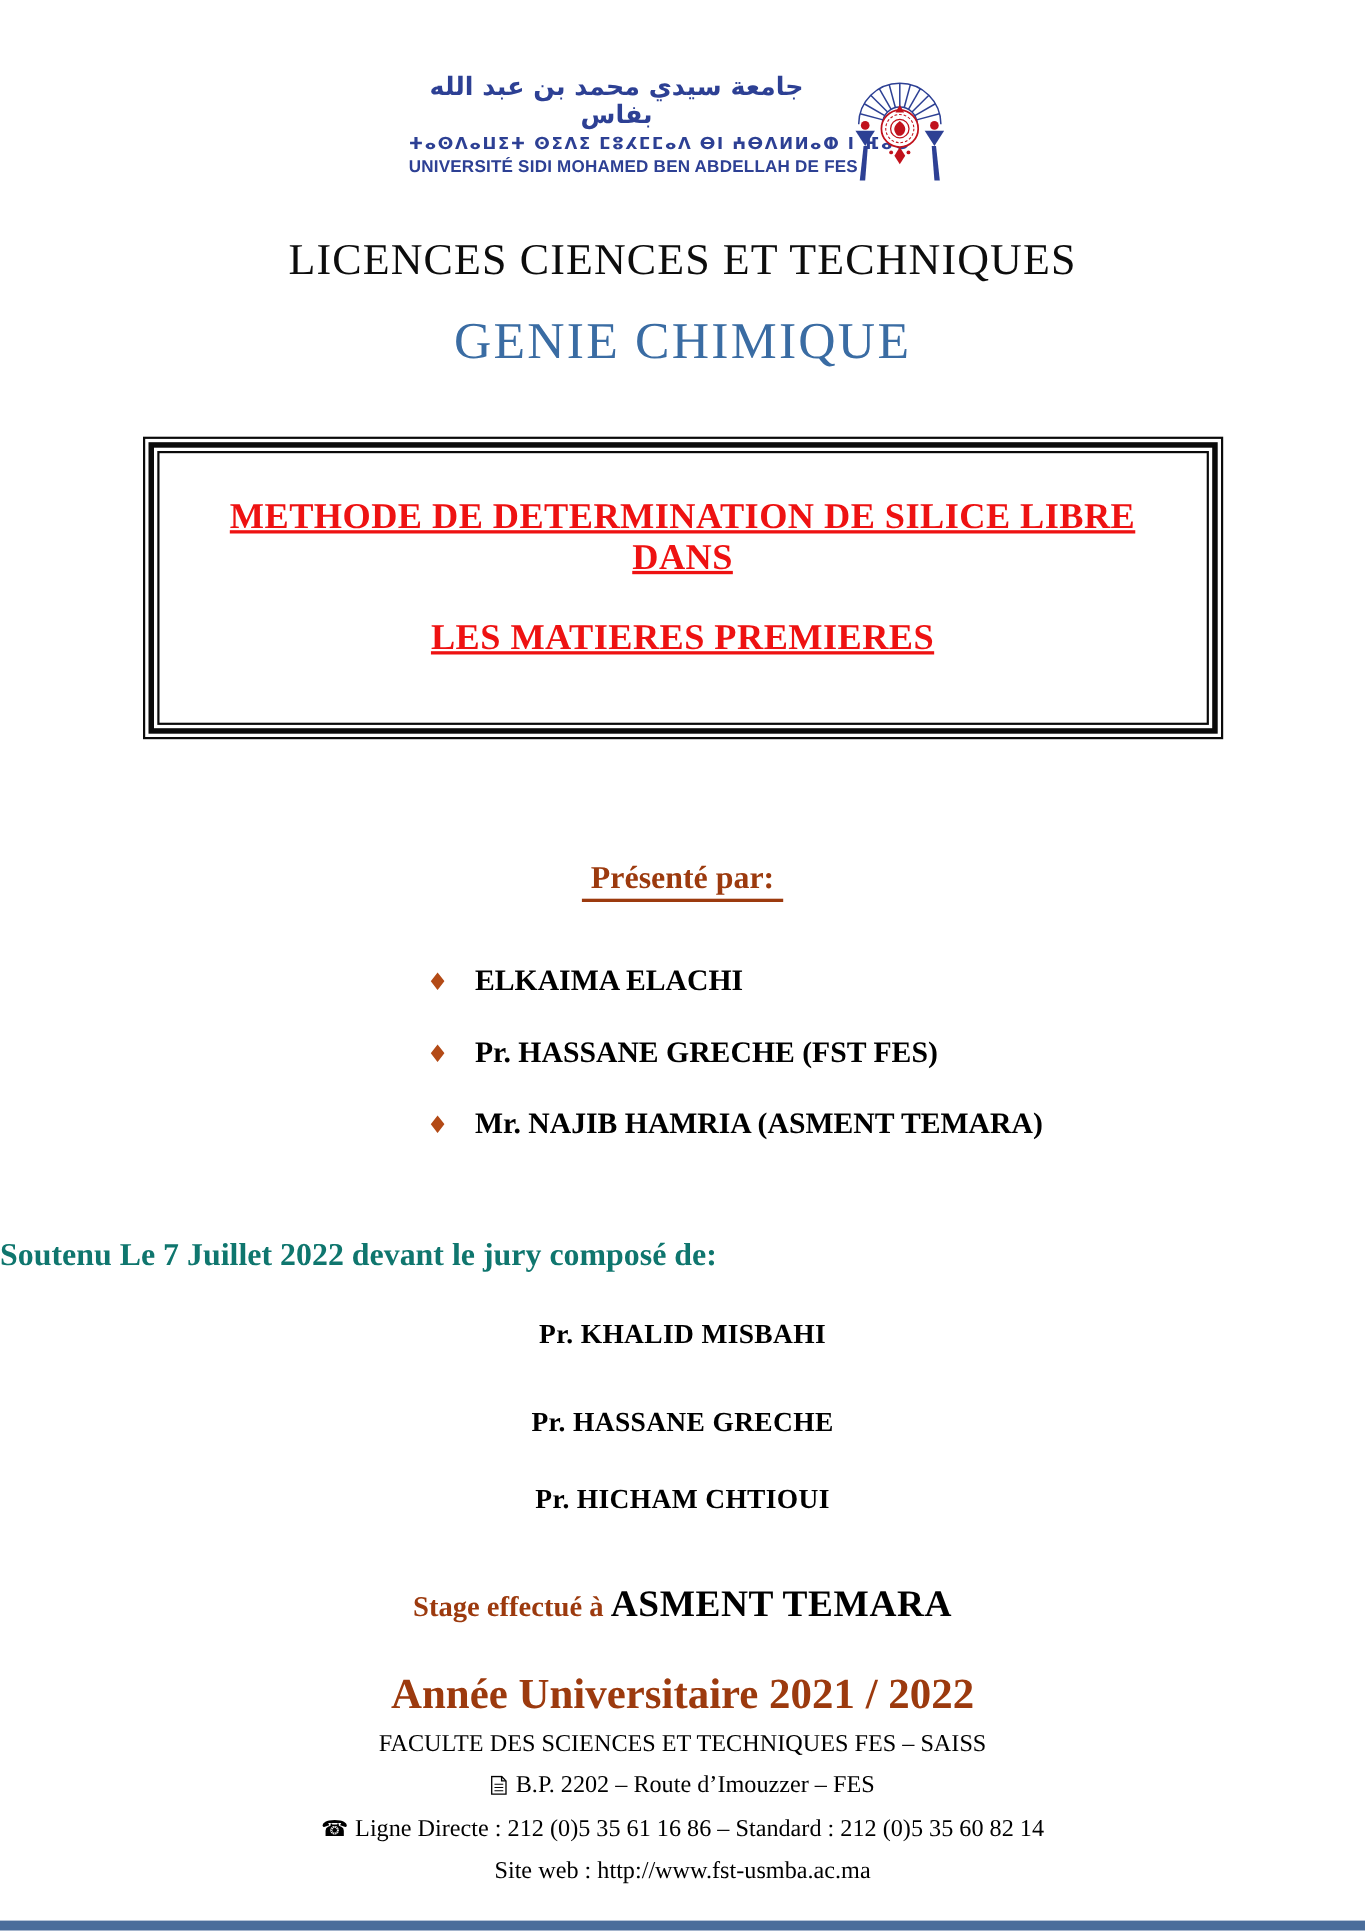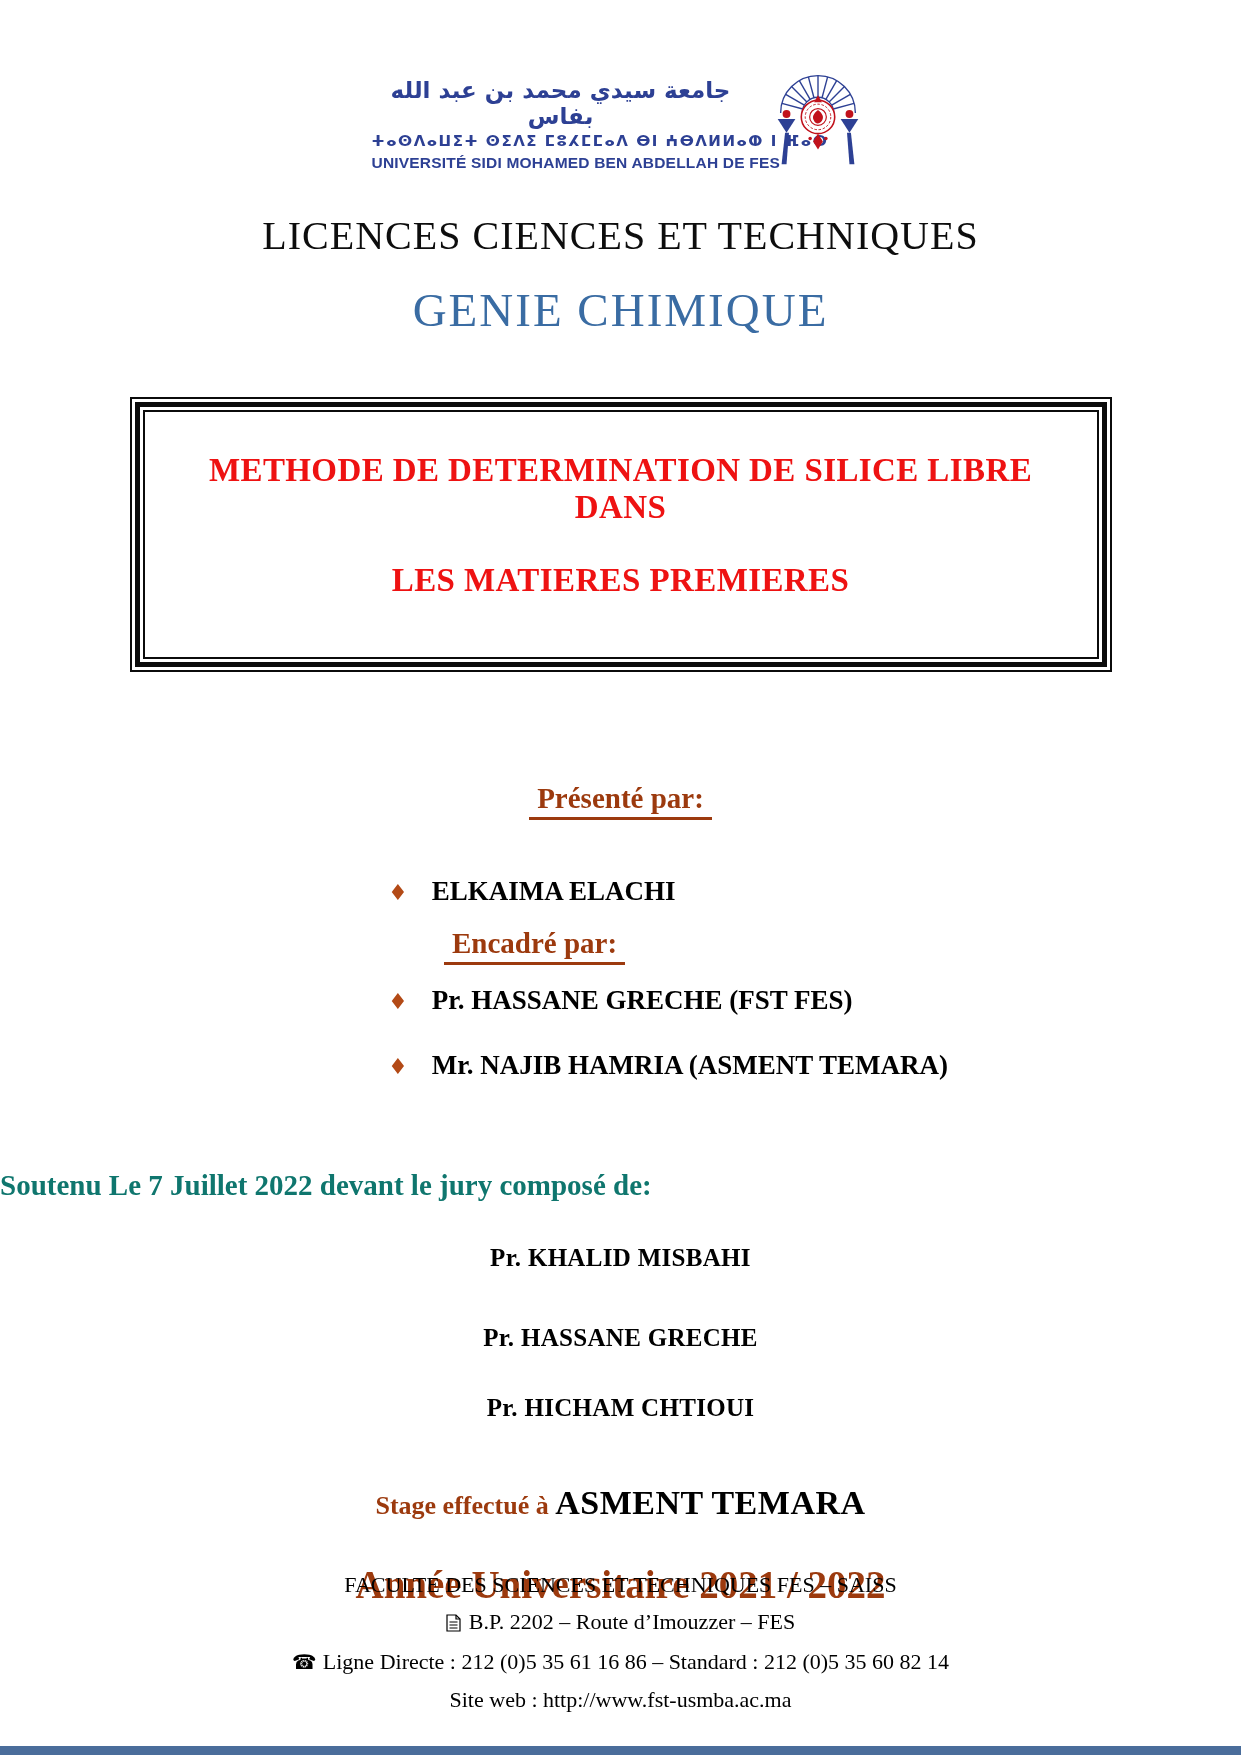--- a/index.html
+++ b/index.html
@@ -3,41 +3,41 @@
 <meta charset="utf-8">
 <style>
   html,body{margin:0;padding:0;background:#ffffff;}
   body{
     width:1241px;height:1755px;position:relative;overflow:hidden;
     font-family:"Liberation Serif",serif;color:#000;
   }
   .page{position:absolute;inset:0;background:#fff;}
 
   
-  .header{display:flex;justify-content:center;align-items:flex-end;padding-top:54px;gap:16px;}
+  .header{display:flex;justify-content:center;align-items:flex-start;padding-top:54px;gap:16px;}
   .hblock{text-align:center;}
   .hblock.left{width:378px;margin-top:12px;}
   .hblock.right{width:488px;margin-top:10px;}
   .arabic{font-family:"DejaVu Sans",sans-serif;font-weight:bold;color:#2d4094;direction:rtl;}
   .left .arabic{font-size:23px;}
   .right .arabic{font-size:25px;letter-spacing:1px;}
   .tifinagh{font-family:"DejaVu Sans",sans-serif;font-weight:bold;color:#2d4094;font-size:15px;letter-spacing:1.5px;margin-top:3px;white-space:nowrap;}
   .latin{font-family:"Liberation Sans",sans-serif;font-weight:bold;color:#2d4094;font-size:15.5px;margin-top:4px;letter-spacing:.2px;white-space:nowrap;}
   .right .latin{font-size:16.5px;}
   .emblem{width:104px;height:118px;flex:0 0 auto;}
 
   
   .program-title{font-size:40px;font-weight:normal;text-align:center;margin:40px 0 0;letter-spacing:1px;color:#0d0d0d;}
   .specialty-title{font-size:47px;font-weight:normal;text-align:center;margin:24px 0 0;letter-spacing:2px;color:#3a6ca3;}
 
   
   .subject-outer{width:972px;margin:60px auto 0;border:2px solid #0b0b0b;padding:3px;}
   .subject-mid{border:5px solid #0b0b0b;padding:3px;}
   .subject-inner{border:2px solid #0b0b0b;padding:40px 18px 58px;text-align:center;}
-  .subject-inner p{margin:0;color:#ee1212;font-weight:bold;font-size:33px;letter-spacing:.4px;}
+  .subject-inner p{margin:0;color:#ee1212;font-weight:bold;font-size:33px;letter-spacing:.4px;text-decoration:underline;}
   .subject-inner p + p{margin-top:36px;}
 
   
   .presente-row{text-align:center;margin-top:110px;}
   .heading-underline{display:inline-block;color:#9c3a0e;font-weight:bold;font-size:29px;border-bottom:3px solid #9c3a0e;padding:0 8px 2px;}
   .list{margin:56px 0 0 388px;}
   .li{display:flex;align-items:baseline;gap:24px;font-weight:bold;font-size:27px;}
   .li + .li{margin-top:34px;}
   .diamond{color:#b34a16;font-size:22px;font-family:"DejaVu Sans",sans-serif;flex:0 0 auto;}
   .encadre-row{margin:20px 0 20px 56px;}
@@ -128,23 +128,20 @@
 
   <div class="presente-row">
     <span class="heading-underline"> Présenté par: </span>
   </div>
 
   <div class="list">
     <div class="li">
       <span class="diamond">♦</span>
       <span>ELKAIMA ELACHI</span>
     </div>
-    <div class="encadre-row">
-      <span class="heading-underline"> Encadré par: </span>
-    </div>
     <div class="li">
       <span class="diamond">♦</span>
       <span>Pr. HASSANE GRECHE  (FST FES)</span>
     </div>
     <div class="li">
       <span class="diamond">♦</span>
       <span>Mr. NAJIB HAMRIA (ASMENT TEMARA)</span>
     </div>
   </div>
 

